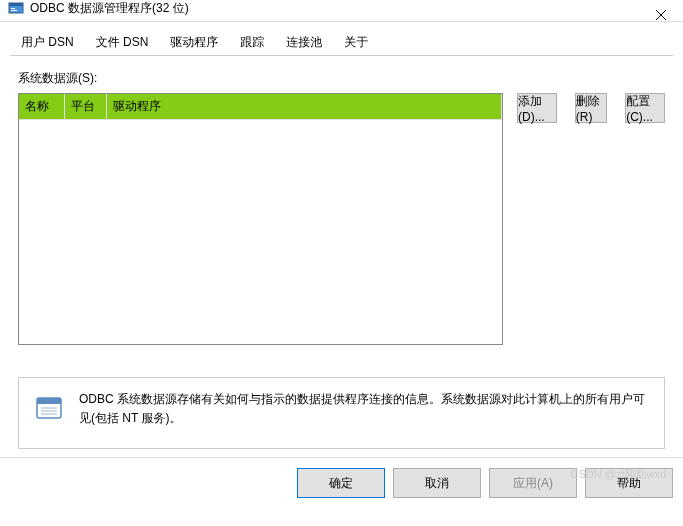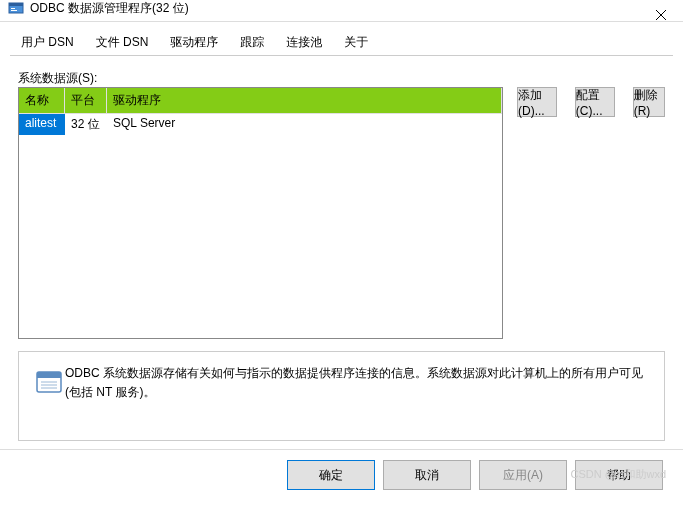--- a/index.html
+++ b/index.html
@@ -7,39 +7,39 @@
 .titlebar { height: 22px; display: flex; align-items: flex-start; padding: 0 0 0 8px; border-bottom: 1px solid #ddd; }
 .titlebar .icon { width: 16px; height: 16px; margin-right: 6px; }
 .titlebar .title { flex: 1; }
 .titlebar .close { width: 45px; height: 30px; display: flex; align-items: center; justify-content: center; font-size: 14px; }
 .tabs { display: flex; padding: 6px 10px 0 10px; position: relative; }
 .tabs::after { content: ""; position: absolute; left: 10px; right: 10px; bottom: 0; height: 1px; background: #ccc; }
 .tab { padding: 5px 10px; border: 1px solid transparent; border-bottom: none; position: relative; z-index: 1; }
 .tab.active { border-color: #ccc; background: #fff; }
 .tab.active::after { content: ""; position: absolute; left: 0; right: 0; bottom: -1px; height: 1px; background: #fff; }
 .content { padding: 14px 18px 8px 18px; }
-.label { }
+.label { margin-bottom: 6px; }
 .row1 { display: flex; gap: 14px; }
 .listbox { flex: 1; border: 1px solid #888; height: 252px; background: #fff; }
 .listhead { display: flex; }
 .listhead div { padding: 4px 6px; border-right: 1px solid #e0e0e0; border-bottom: 1px solid #e0e0e0; background: #84cc16; }
 .col-name { width: 46px; }
 .col-plat { width: 42px; }
 .col-drv { flex: 1; }
 .listrow { display: flex; }
 .listrow div { padding: 2px 6px; }
 .listrow .col-name { background: #0078d7; color: #fff; }
 .btns { width: 148px; display: flex; flex-direction: row; gap: 18px; }
 .btn { height: 30px; border: 1px solid #adadad; background: #e1e1e1; display: flex; align-items: center; justify-content: center; }
 .btn.primary { border-color: #0078d7; }
 .btn.disabled { color: #888; }
-.infobox { margin-top: 12px; border: 1px solid #ccc; padding: 12px 14px; display: flex; height: 90px; align-items: flex-start; }
+.infobox { margin-top: 32px; border: 1px solid #ccc; padding: 12px 14px; display: flex; gap: 14px; height: 72px; align-items: flex-start; }
 .infobox .icon { width: 32px; height: 32px; flex-shrink: 0; margin-top: 2px; }
 .infobox .text { line-height: 1.6; }
-.footer { border-top: 1px solid #ddd; padding: 10px 20px; display: flex; justify-content: flex-end; gap: 8px; }
+.footer { border-top: 1px solid #ddd; padding: 10px 10px; display: flex; justify-content: flex-end; gap: 8px; }
 .footer .btn { width: 88px; }
 .watermark { position: absolute; right: 17px; bottom: 44px; color: #ccc; font-size: 11px; pointer-events: none; }
 </style>
 </head>
 <body>
 
 <div class="titlebar">
   <span class="icon">
     <svg viewBox="0 0 16 16">
         <rect x="1" y="3" width="14" height="10" fill="#4a90d9" stroke="#2b5f9e"></rect>
@@ -67,30 +67,25 @@
 
 <div class="content">
   <div class="label">系统数据源(S):</div>
   <div class="row1">
     <div class="listbox">
       <div class="listhead">
         <div class="col-name">名称</div>
         <div class="col-plat">平台</div>
         <div class="col-drv">驱动程序</div>
       </div>
-      <div class="listrow">
-        <div class="col-name">alitest</div>
-        <div class="col-plat">32 位</div>
-        <div class="col-drv">SQL Server</div>
-      </div>
     </div>
     <div class="btns">
       <div class="btn">添加(D)...</div>
+      <div class="btn">删除(R)</div>
       <div class="btn">配置(C)...</div>
-      <div class="btn">删除(R)</div>
     </div>
   </div>
   <div class="infobox">
     <span class="icon">
       <svg viewBox="0 0 32 32">
           <rect x="4" y="6" width="24" height="20" rx="2" fill="#fff" stroke="#5b8bc0" stroke-width="1.5"></rect>
           <rect x="4" y="6" width="24" height="6" fill="#5b8bc0"></rect>
           <line x1="8" y1="16" x2="24" y2="16" stroke="#9bb8d6"></line>
           <line x1="8" y1="19" x2="24" y2="19" stroke="#9bb8d6"></line>
           <line x1="8" y1="22" x2="24" y2="22" stroke="#9bb8d6"></line>

